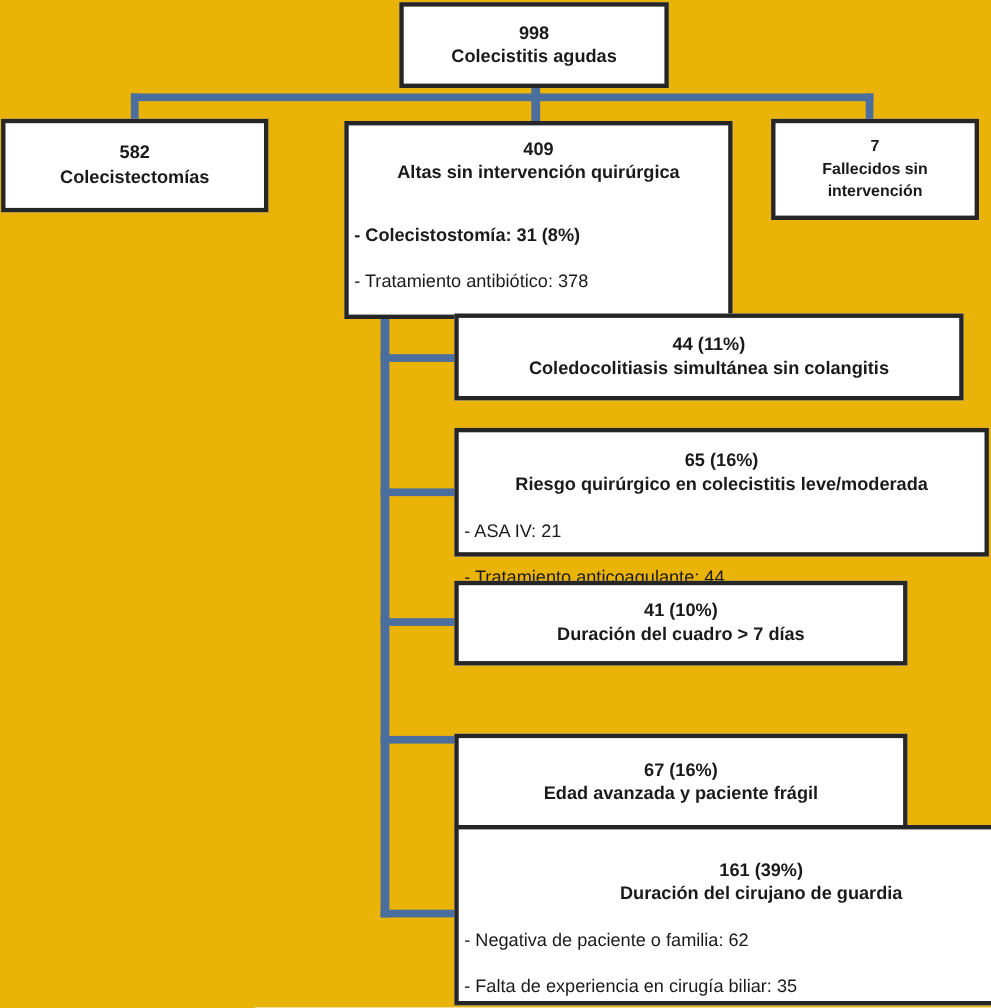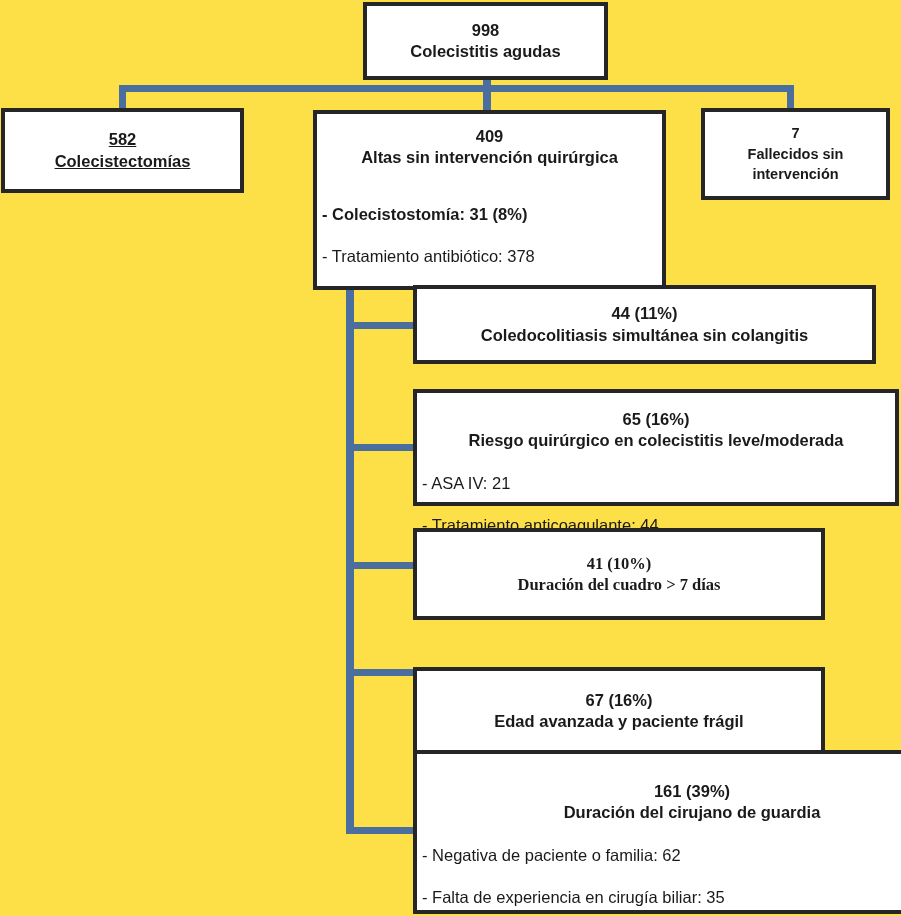--- a/index.html
+++ b/index.html
@@ -8,21 +8,21 @@
     background: #ffffff;
   }
   body {
     font-family: "Liberation Sans", sans-serif;
     -webkit-font-smoothing: antialiased;
   }
   #canvas {
     position: relative;
     width: 901px;
     height: 916px;
-    background: #fde047;
+    background: #eab308;
     overflow: hidden;
   }
 
   
   .conn {
     position: absolute;
     background: #4a6e9e;
   }
 
   
@@ -97,21 +97,21 @@
   <div class="conn" style="left:346px; top:444px; width:69px; height:7px;"></div>
   <div class="conn" style="left:346px; top:562px; width:69px; height:7px;"></div>
   <div class="conn" style="left:346px; top:669px; width:69px; height:7px;"></div>
   <div class="conn" style="left:346px; top:827px; width:69px; height:7px;"></div>
 
   <div class="box" id="box-root" style="left:363px; top:2px; width:245px; height:78px;">
     <span class="line hd">998</span>
     <span class="line sub">Colecistitis agudas</span>
   </div>
 
-  <div class="box" id="box-cholecystectomies" style="left:1px; top:108px; width:243px; height:85px;text-decoration:underline;">
+  <div class="box" id="box-cholecystectomies" style="left:1px; top:108px; width:243px; height:85px;">
     <span class="line hd">582</span>
     <span class="line sub">Colecistectomías</span>
   </div>
 
   <div class="box top-align" id="box-discharged" style="left:313px; top:110px; width:353px; height:180px; padding-top:12px;">
     <span class="line hd">409</span>
     <span class="line sub">Altas sin intervención quirúrgica</span>
     <span class="gap-pad"></span>
     <span class="detail bold">- Colecistostomía: 31 (8%)</span>
     <span class="detail">- Tratamiento antibiótico: 378</span>
@@ -128,21 +128,21 @@
     <span class="line sub">Coledocolitiasis simultánea sin colangitis</span>
   </div>
 
   <div class="box top-align" id="box-reason-1" style="left:413px; top:389px; width:486px; height:117px; padding-top:16px;">
     <span class="line hd">65 (16%)</span>
     <span class="line sub">Riesgo quirúrgico en colecistitis leve/moderada</span>
     <span class="detail">- ASA IV: 21</span>
     <span class="detail">- Tratamiento anticoagulante: 44</span>
   </div>
 
-  <div class="box" id="box-reason-2" style="left:413px; top:528px; width:412px; height:92px;font-family:Liberation Serif, serif;">
+  <div class="box" id="box-reason-2" style="left:413px; top:528px; width:412px; height:77px;">
     <span class="line hd">41 (10%)</span>
     <span class="line sub">Duración del cuadro &gt; 7 días</span>
   </div>
 
   <div class="box" id="box-reason-3" style="left:413px; top:627px; width:412px; height:88px;margin-top:40px;">
     <span class="line hd">67 (16%)</span>
     <span class="line sub">Edad avanzada y paciente frágil</span>
   </div>
 
   <div class="box top-align" id="box-reason-4" style="left:413px; top:750px; width:558px; height:164px; padding-top:27px;">

